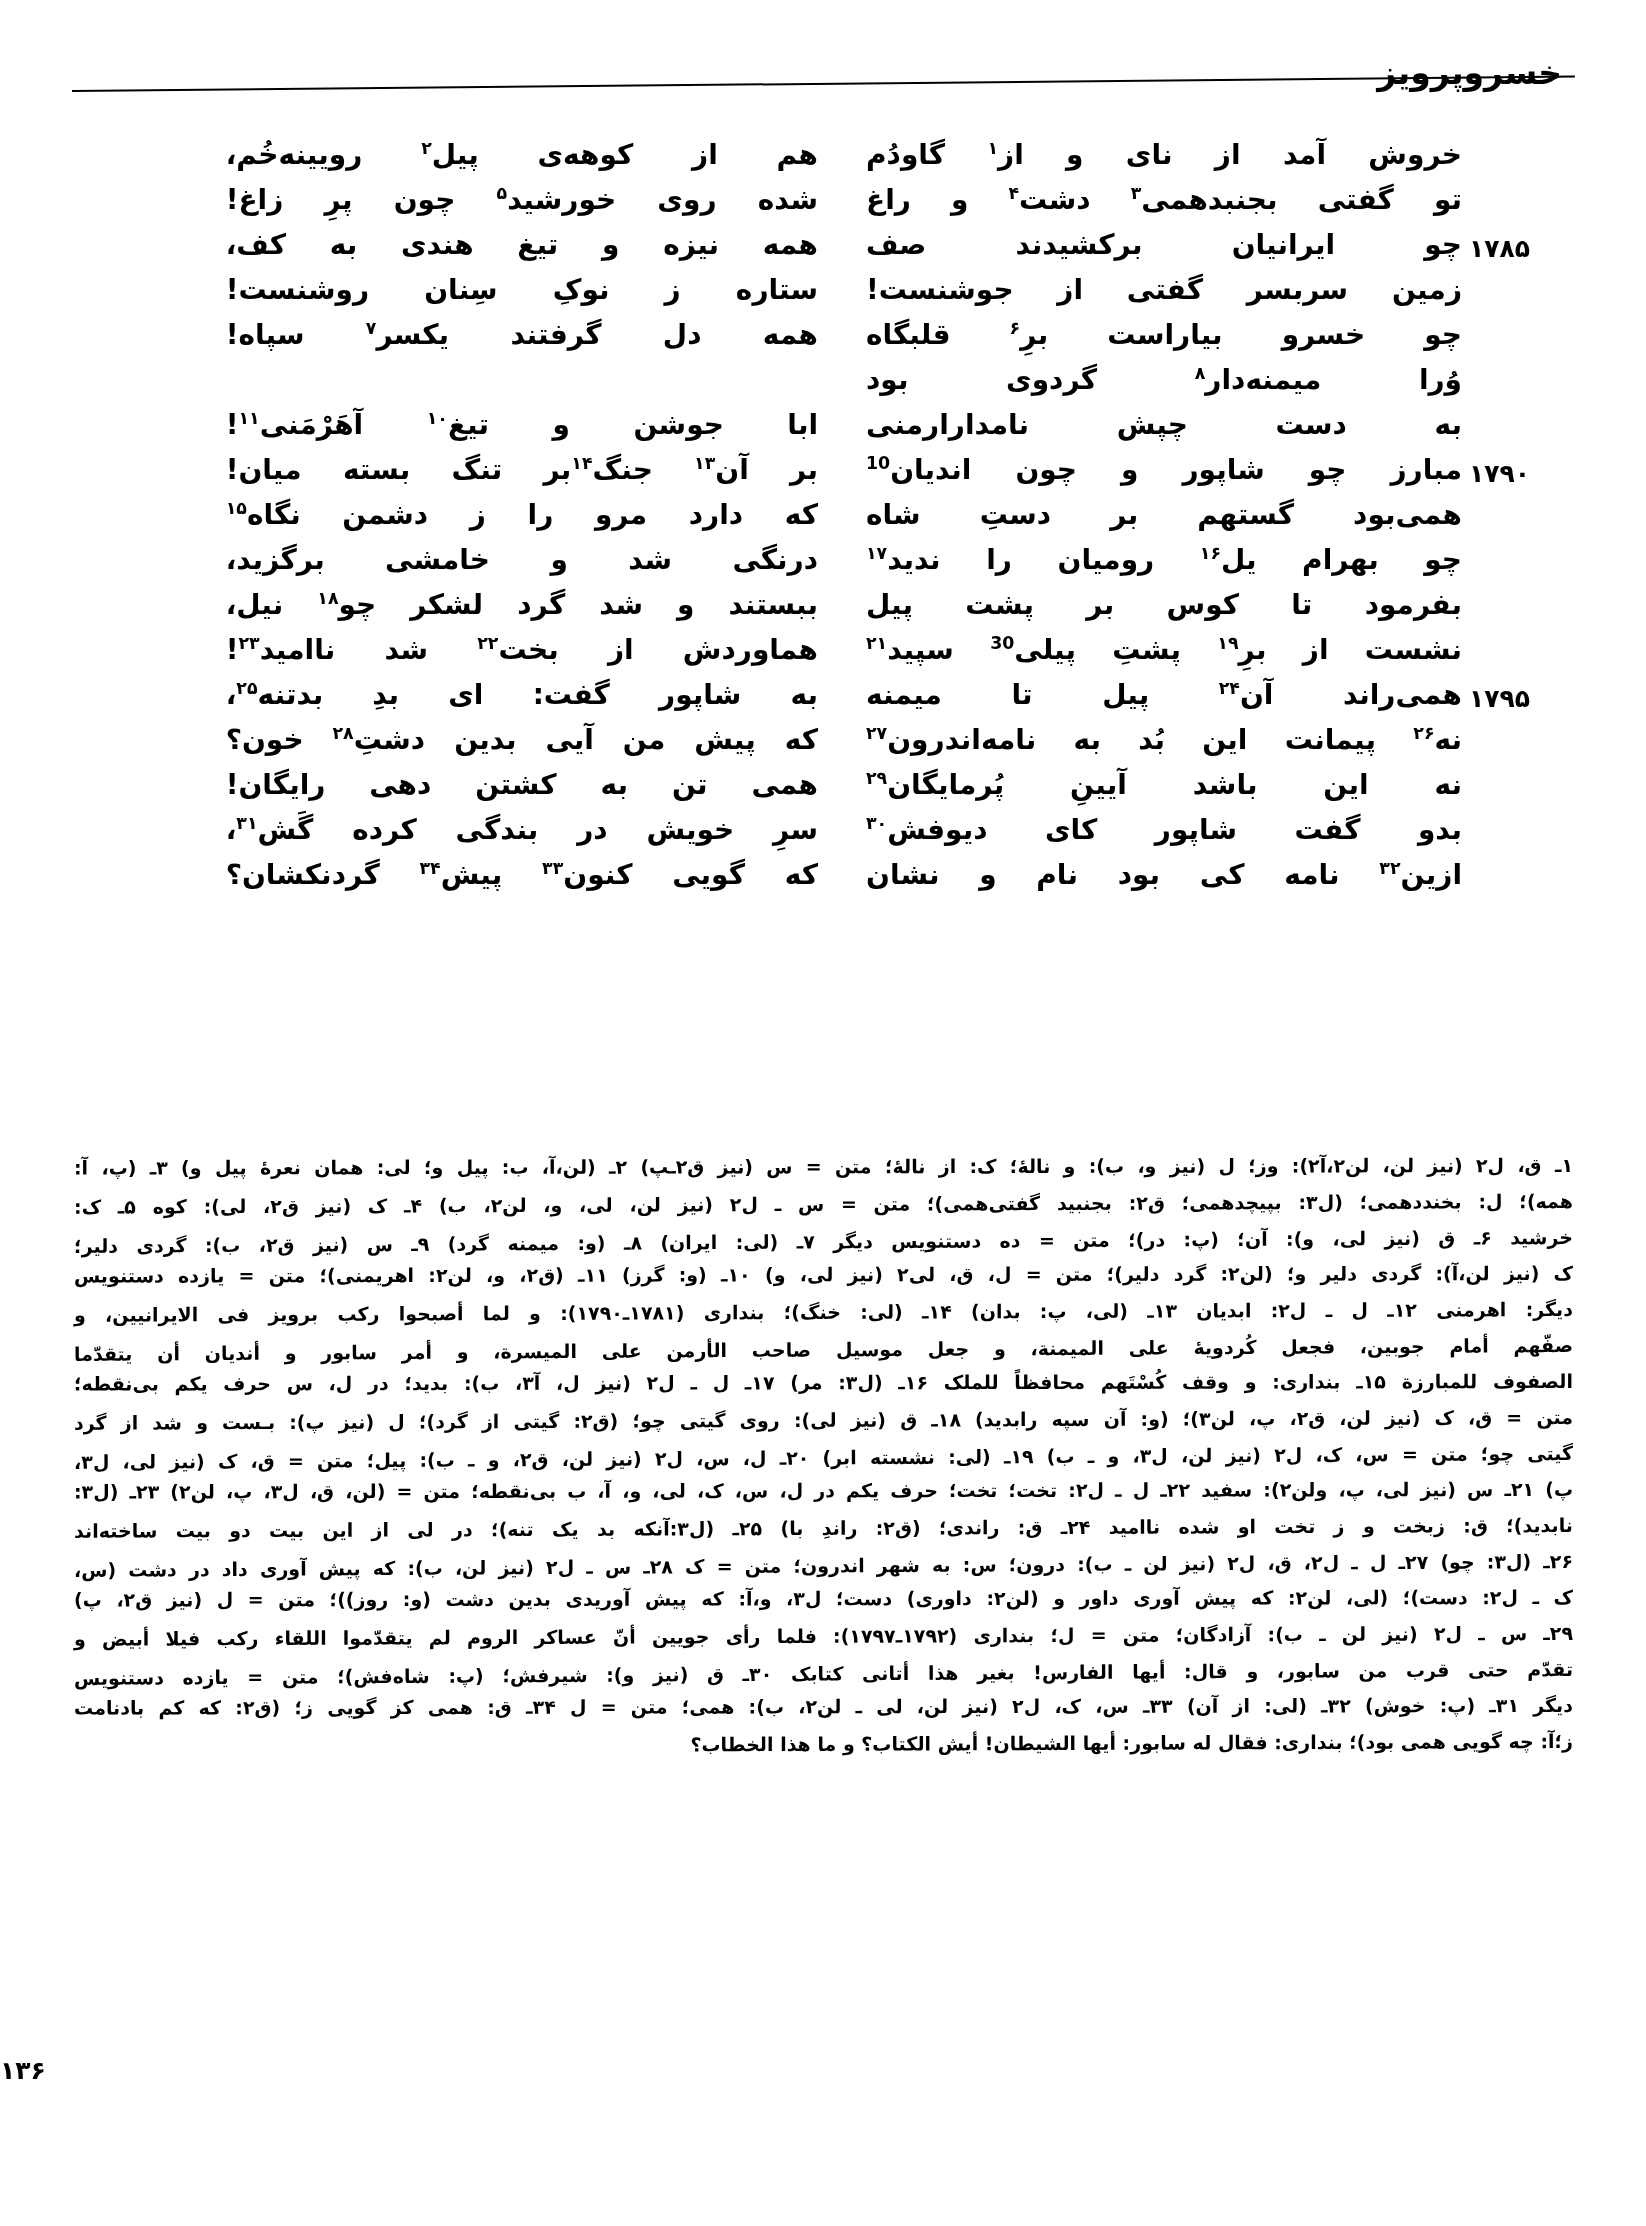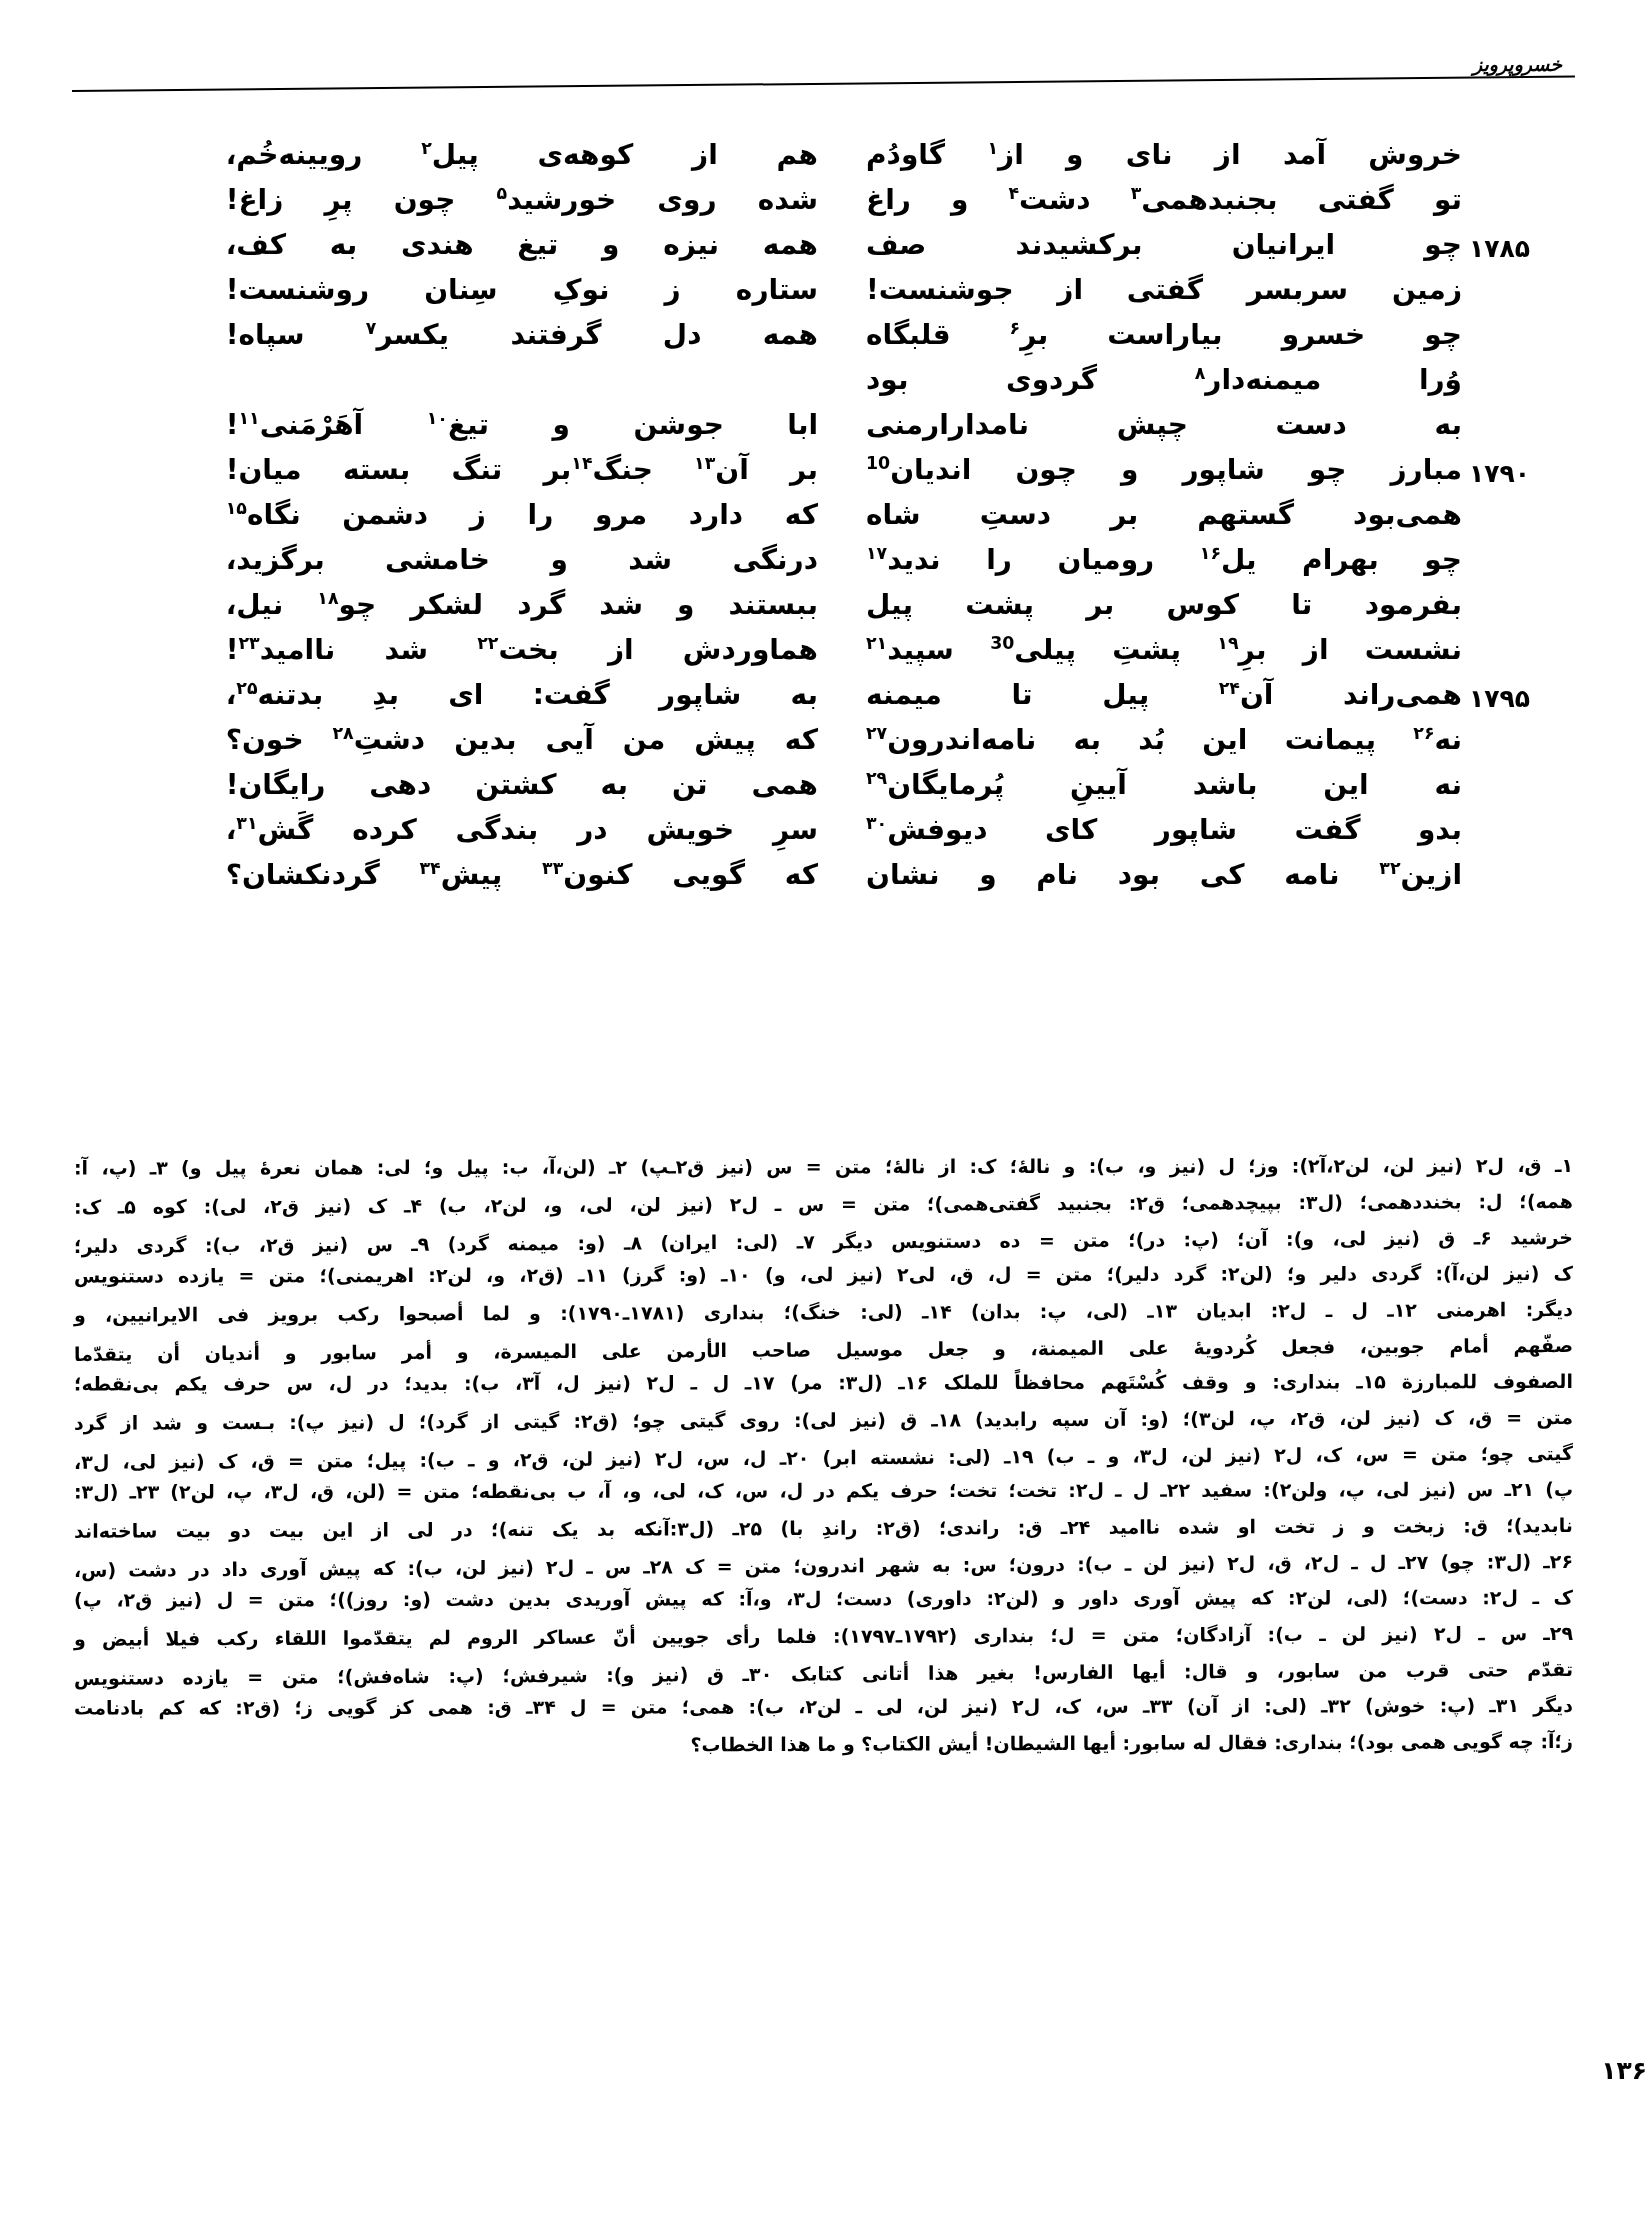--- a/index.html
+++ b/index.html
@@ -18,25 +18,24 @@
 
   
   .header{
     position:absolute;
     top:33px;left:72px;right:72px;
     height:65px;
   }
   .header-title{
     position:absolute;
     right:13px;top:20px;
-    font-size:19px;
+    font-size:33px;
     font-weight:700;
     letter-spacing:0px;
     white-space:nowrap;
-    font-style:italic;
   }
   .header-rule{
     position:absolute;
     left:0;right:0;top:57px;
     height:0;
     border-top:2.8px solid #000;
     transform:rotate(-0.55deg);
     transform-origin:left center;
   }
 
@@ -117,21 +116,21 @@
 
   
   .sk1{transform:rotate(-0.10deg);}
   .sk2{transform:rotate(-0.22deg);}
   .sk3{transform:rotate(-0.34deg);}
 
   
   .folio{
     position:absolute;
     top:2056px;left:0;right:0;
-    text-align:right;
+    text-align:left;
     font-size:25px;
     font-weight:700;
     direction:rtl;
   }
 </style>
 </head>
 <body>
 
 <div class="page">
 

